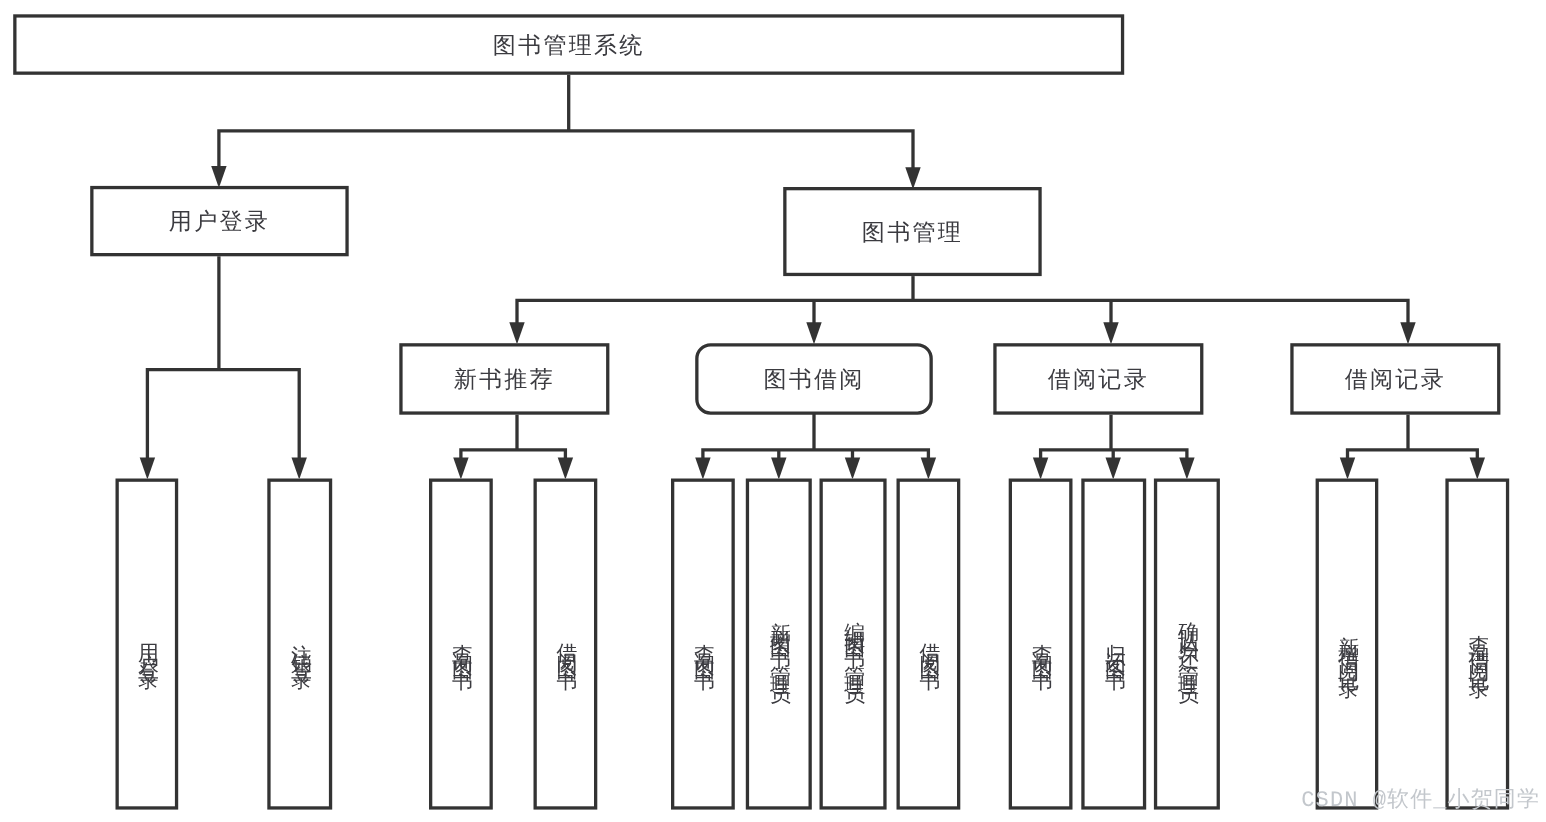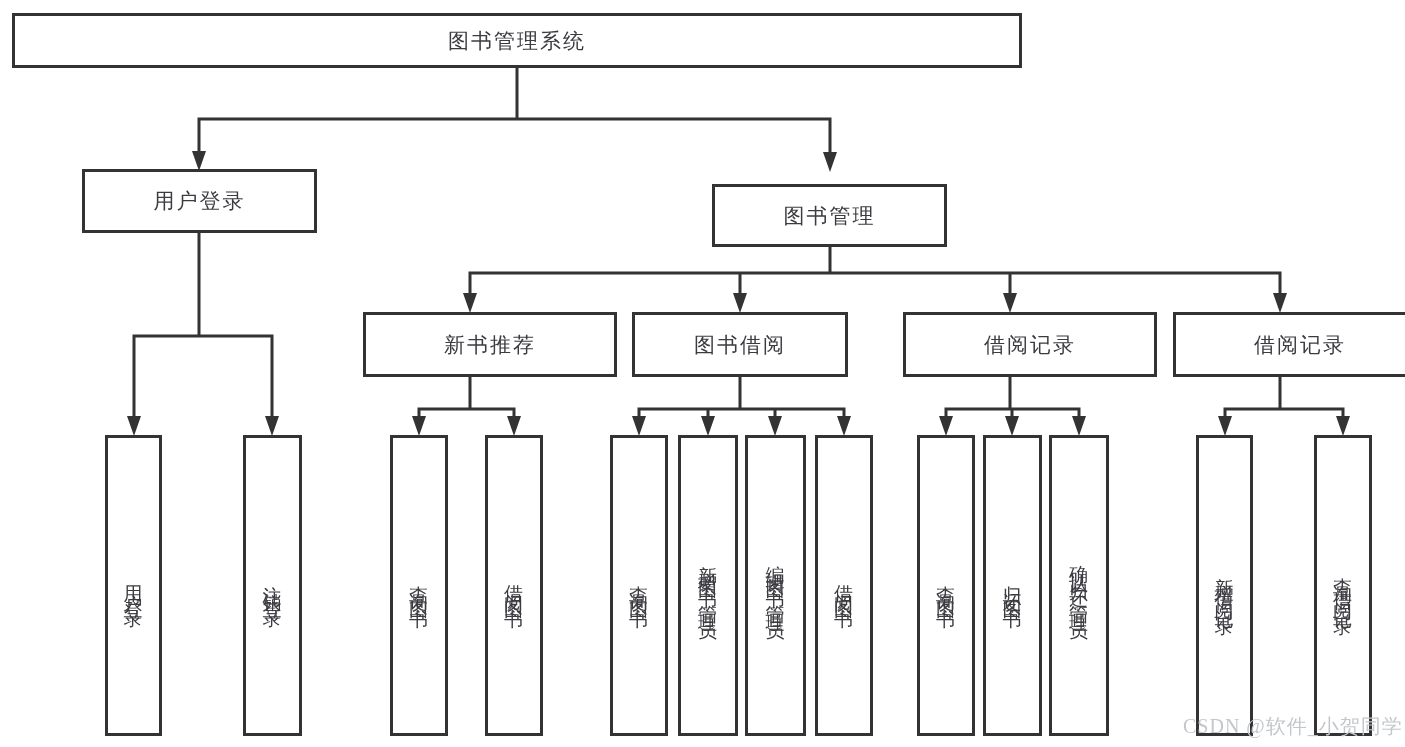--- a/index.html
+++ b/index.html
@@ -1,31 +1,31 @@
 <!DOCTYPE html>
 <html><head>
 <meta charset="utf-8">
 <style>
   html, body { margin:0; padding:0; background:#ffffff; }
   .canvas {
     position:relative;
     width:1405px; height:747px;
     background:#ffffff;
-    font-family:Liberation Serif, serif;
+    font-family:Liberation Mono, monospace;
     overflow:hidden;
   }
   svg.connectors { position:absolute; left:0; top:0; width:1405px; height:747px; }
   .node {
     position:absolute; box-sizing:border-box;
     border:3px solid #333333; background:#ffffff;
     display:flex; align-items:center; justify-content:center;
     color:#3b3b40; font-size:21px; letter-spacing:2px;
     white-space:nowrap;
   }
-  .l3 { top:312px; height:65px; width:254px; }
+  .l3 { top:312px; height:65px; width:191px; }
   .leaf { top:435px; height:301px; }
   .leaf span {
     writing-mode:vertical-rl; text-orientation:mixed;
     font-size:19px; letter-spacing:8px; line-height:1;
   }
   .watermark {
     position:absolute; left:1183px; top:713px;
     color:#c3c7cc; font-size:20px; letter-spacing:1px;
     white-space:nowrap;
   }
@@ -72,28 +72,28 @@
     </g>
   </svg>
 
   <div class="node" style="left:12px; top:13px; width:1010px; height:55px;">
     <span>图书管理系统</span>
   </div>
 
   <div class="node" style="left:82px; top:169px; width:235px; height:64px;">
     <span>用户登录</span>
   </div>
-  <div class="node" style="left:712px; top:184px; width:235px; height:63px;">
+  <div class="node" style="left:712px; top:170px; width:235px; height:81px;">
     <span>图书管理</span>
   </div>
 
   <div class="node l3" style="left:363px;">
     <span>新书推荐</span>
   </div>
-  <div class="node l3" style="left:632px; width:216px;">
+  <div class="node l3" style="left:632px; width:216px;border-radius:14px;">
     <span>图书借阅</span>
   </div>
   <div class="node l3" style="left:903px;">
     <span>借阅记录</span>
   </div>
   <div class="node l3" style="left:1173px;">
     <span>借阅记录</span>
   </div>
 
   <div class="node leaf" style="left:105px; width:57px;">

